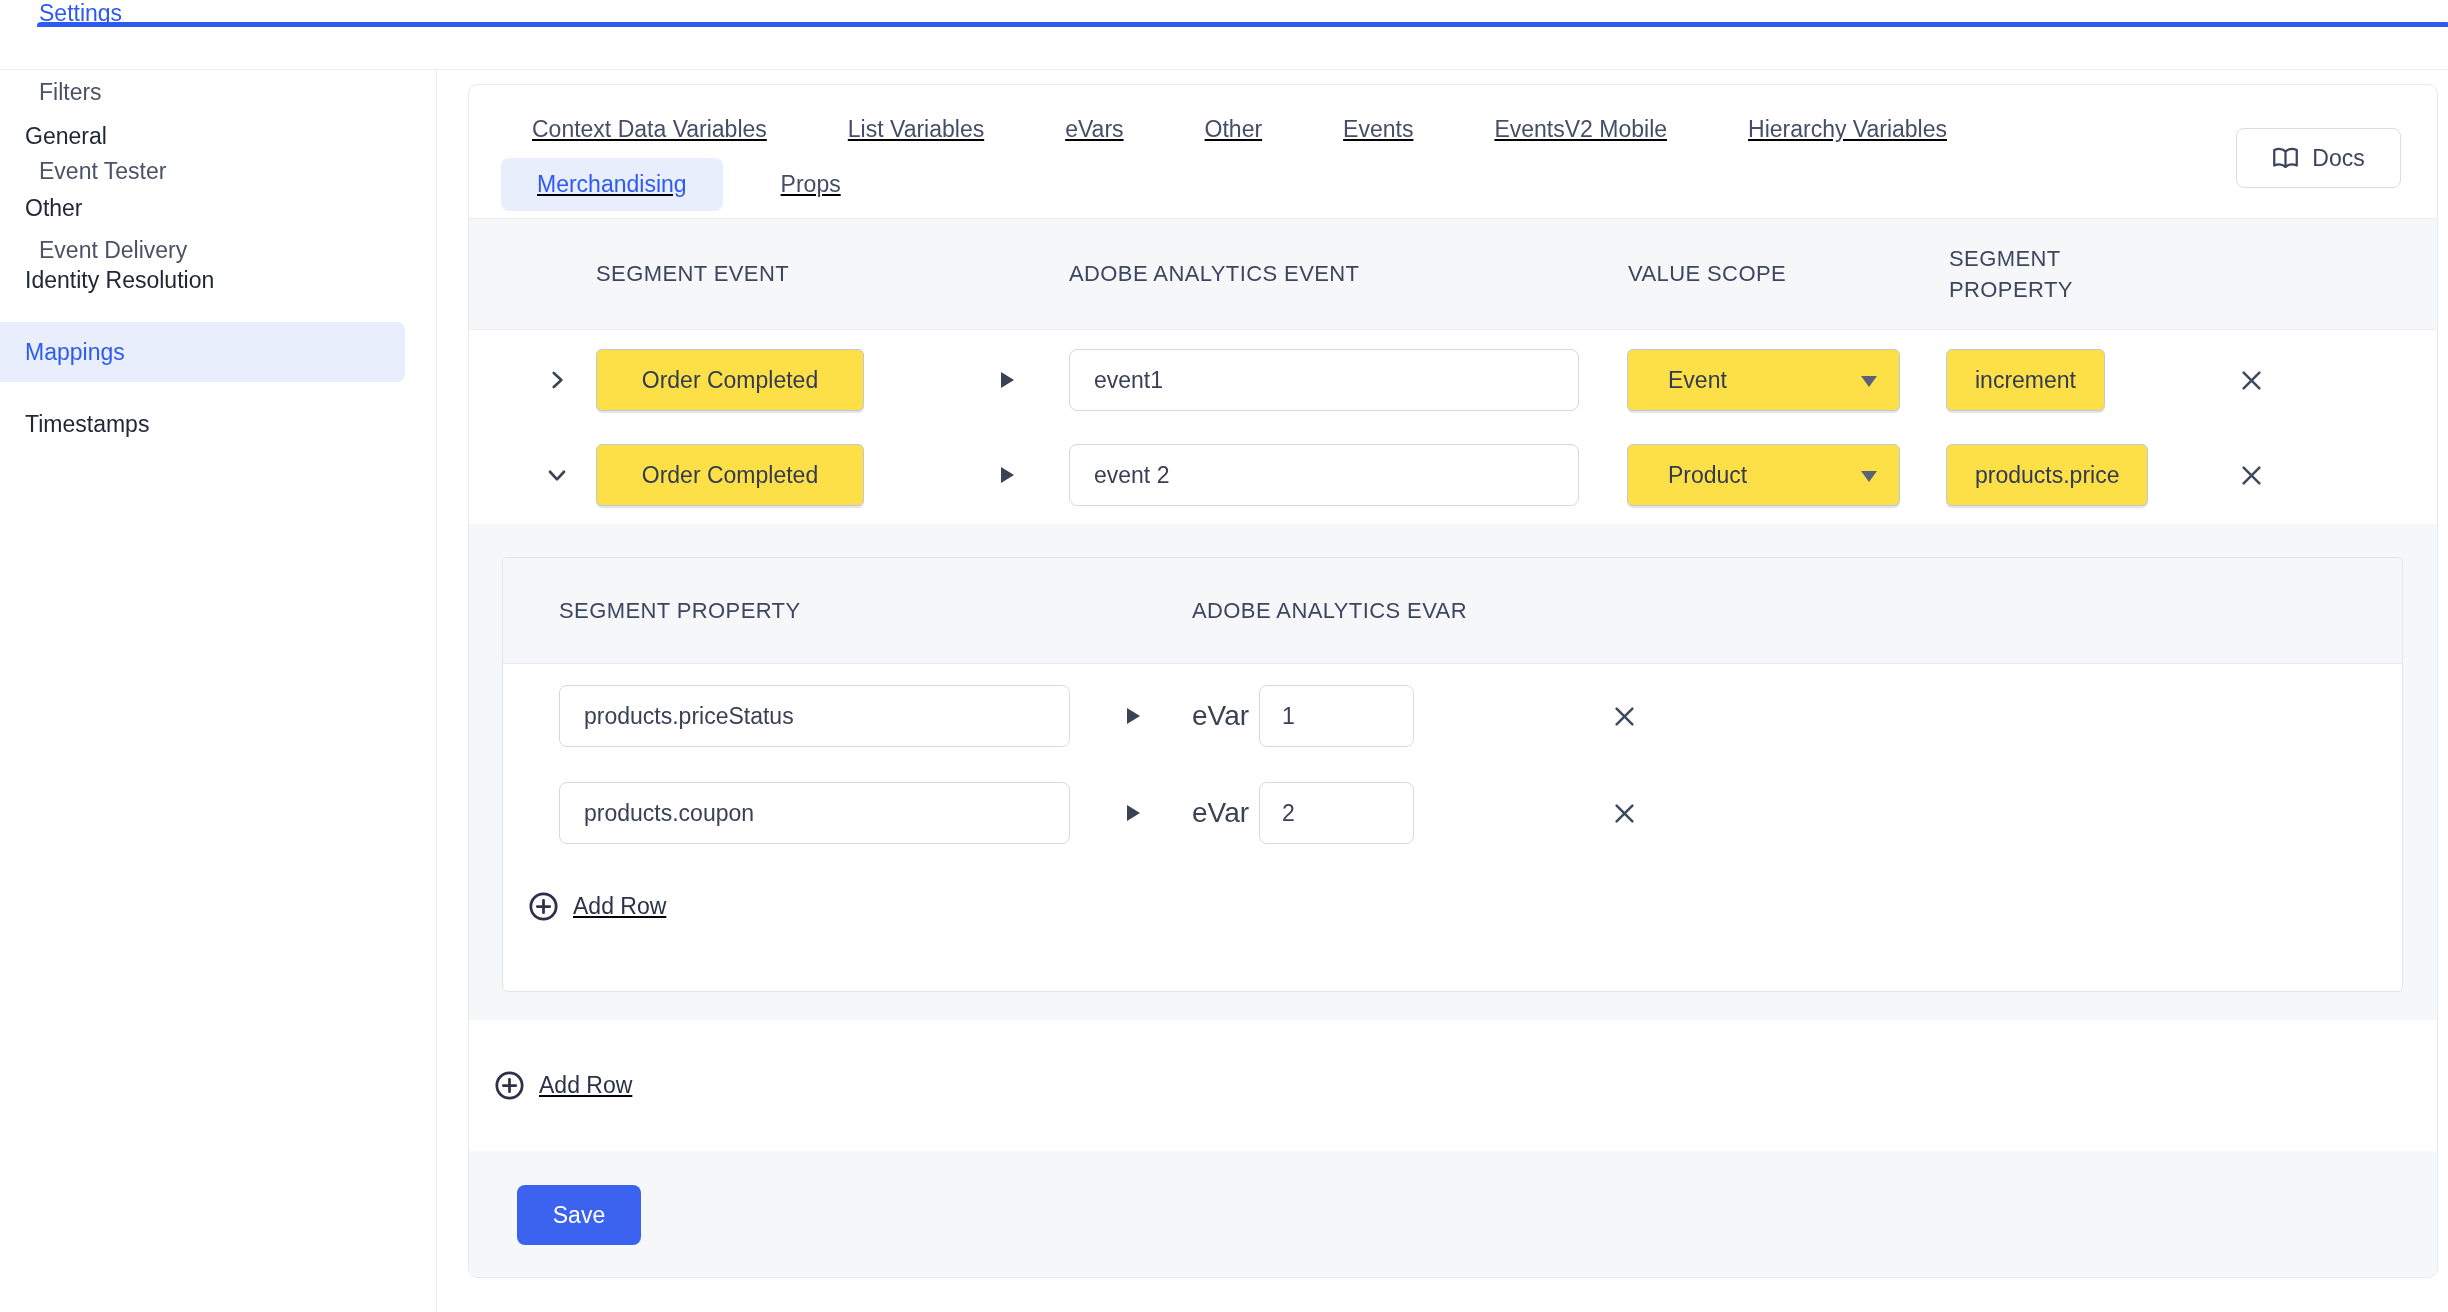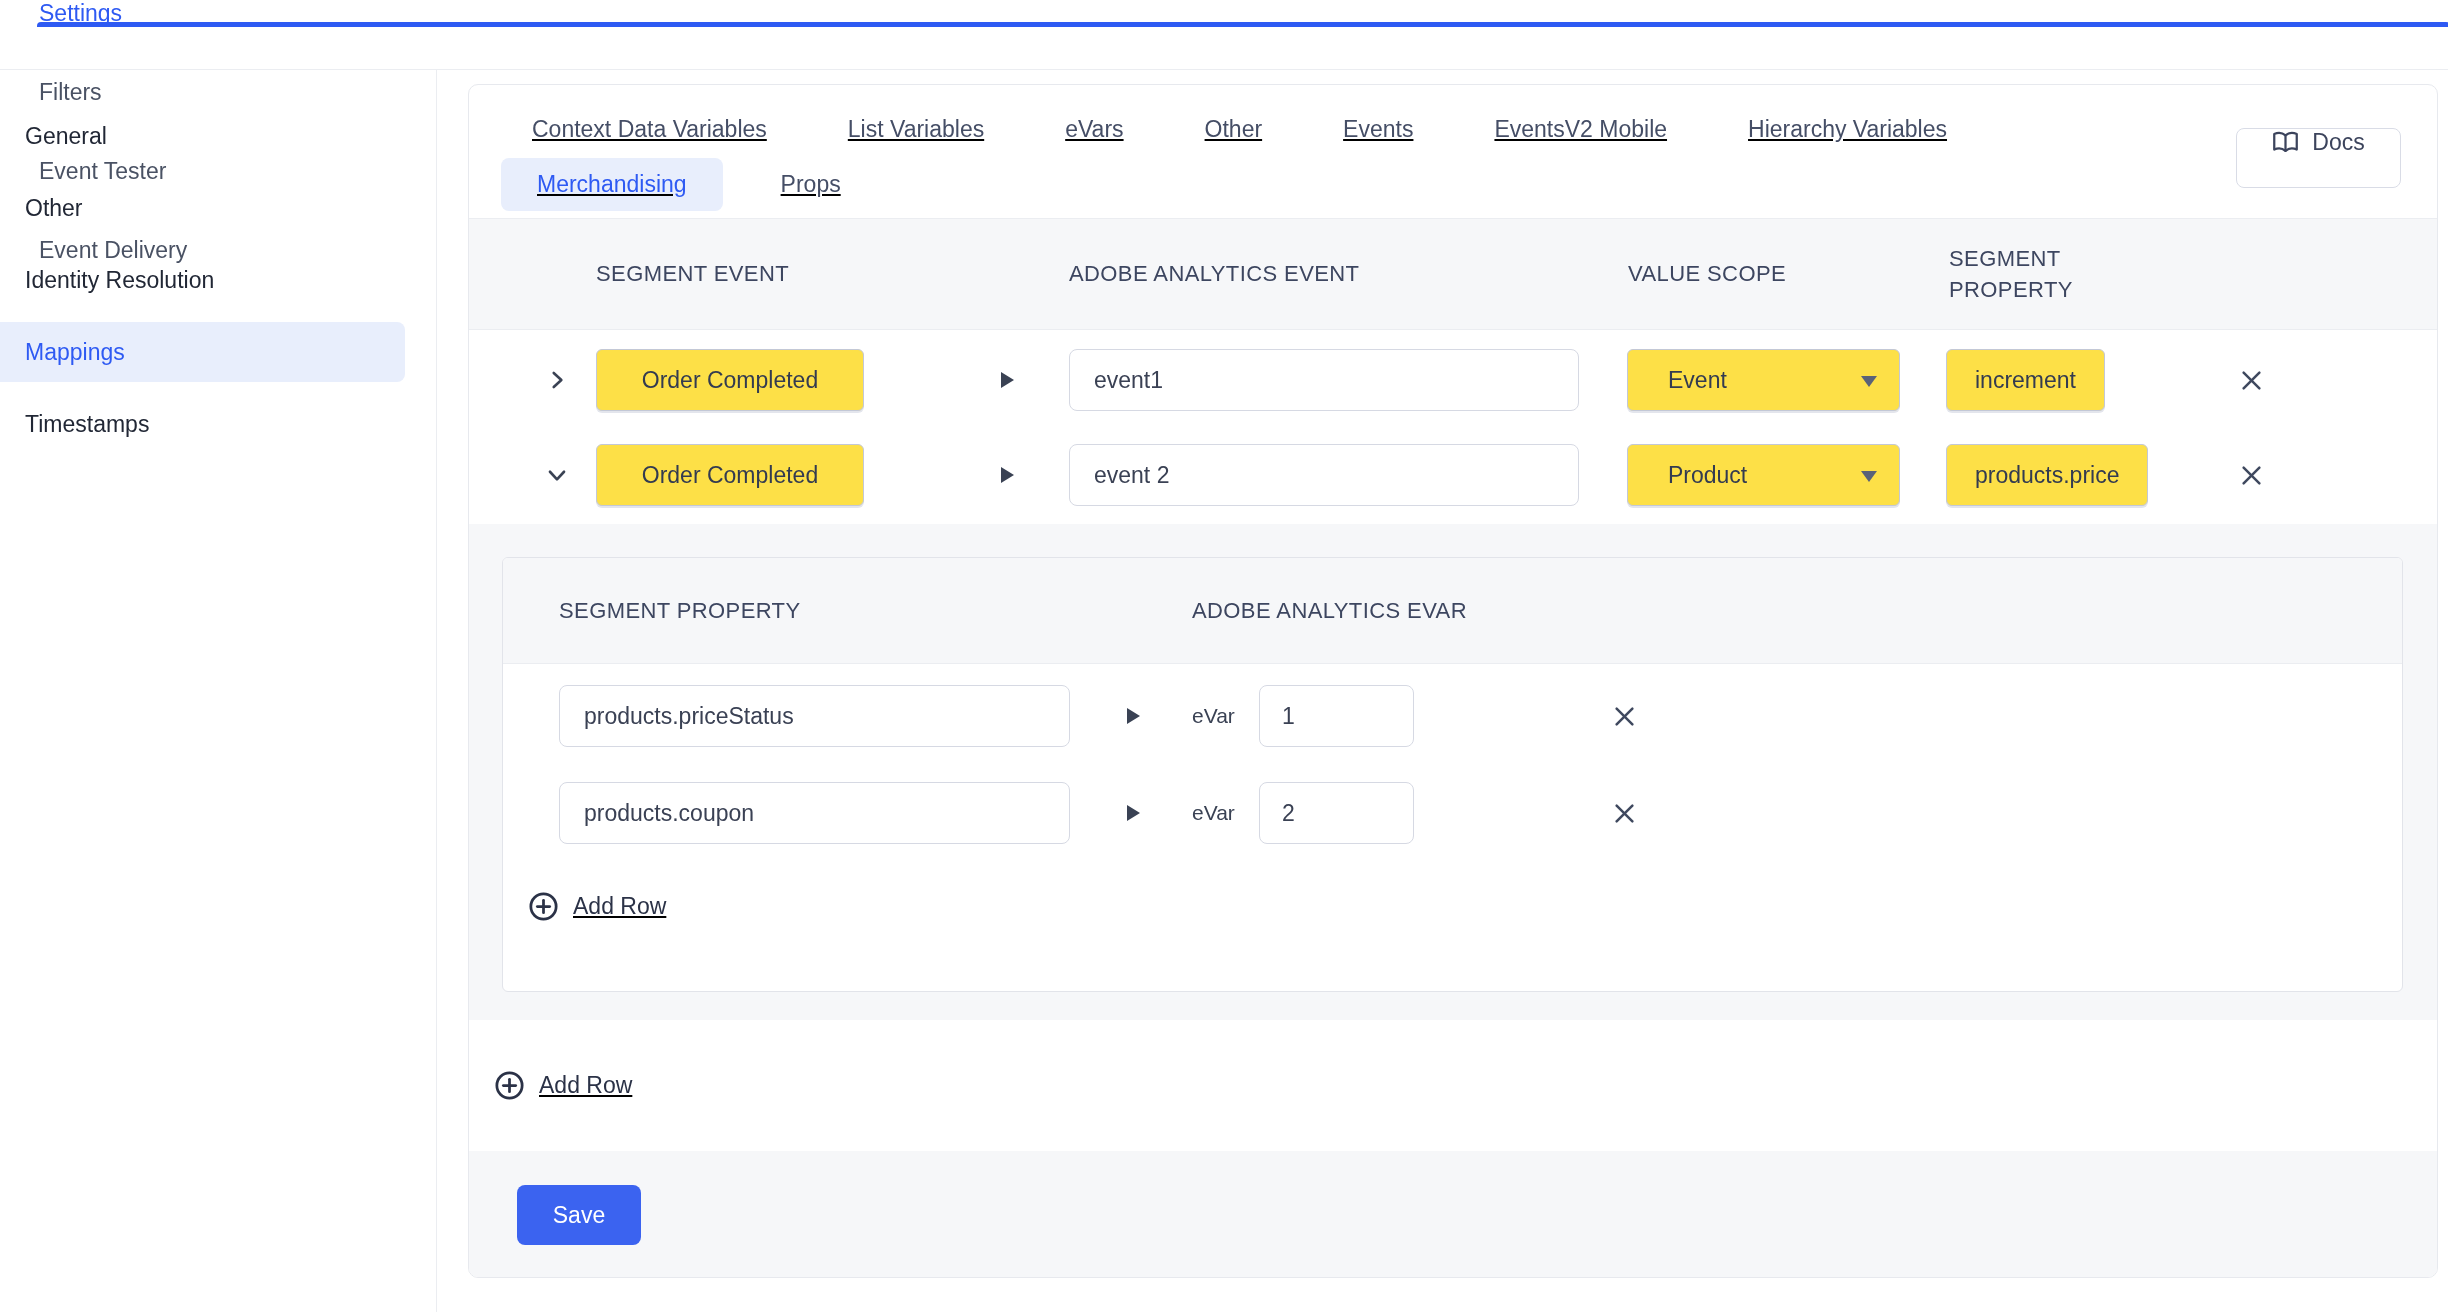--- a/index.html
+++ b/index.html
@@ -41,21 +41,21 @@
         display:flex;flex-direction:column;text-decoration:underline;}
 
   
   .tabs-area{height:133px;position:relative;padding:15px 36px 0 63px;flex:none;}
   .var-row1{display:flex;gap:81px;height:58px;align-items:center;}
   .var-tab{font-size:23px;color:var(--slate);cursor:pointer;white-space:nowrap;}
   .var-row2{display:flex;gap:58px;align-items:center;height:53px;margin-left:-31px;}
   .var-tab.pill{background:var(--accent-bg);color:var(--accent);border-radius:8px;
         height:53px;display:flex;align-items:center;padding:0 36px;}
   .docs-btn{position:absolute;right:36px;top:43px;width:165px;height:60px;background:#fff;
-        border:1px solid #d9dce6;border-radius:8px;display:flex;justify-content:center;
+        border:1px solid #d9dce6;border-radius:8px;display:flex;align-items:center;justify-content:center;
         gap:13px;font-size:23px;color:#3c445c;cursor:pointer;}
   .docs-btn svg{display:block;}
 
   
   .table-head{height:112px;background:var(--band);border-top:1px solid var(--hairline);
         border-bottom:1px solid var(--hairline);position:relative;flex:none;}
   .th{position:absolute;top:50%;transform:translateY(-50%);font-size:22px;letter-spacing:.4px;
         color:#3d4660;white-space:nowrap;}
   .th.c1{left:127px;} .th.c2{left:600px;} .th.c3{left:1159px;}
   .th.c4{left:1480px;width:200px;white-space:normal;line-height:31px;}
@@ -87,21 +87,21 @@
         overflow:hidden;display:flex;flex-direction:column;}
   .n-head{height:106px;background:var(--band);border-bottom:1px solid var(--hairline);position:relative;flex:none;}
   .n-th{position:absolute;top:50%;transform:translateY(-50%);font-size:22px;letter-spacing:.4px;color:#3d4660;}
   .n-th.c1{left:56px;} .n-th.c2{left:689px;}
   .n-row{position:relative;height:62px;}
   .n-row.ra{margin-top:21px;} .n-row.rb{margin-top:35px;}
   .n-inp{position:absolute;left:56px;width:511px;height:62px;font-size:23px;color:#3a4154;
         padding-left:24px;background:#fff;outline:none;}
   .n-tri{position:absolute;left:624px;top:23px;width:0;height:0;
         border-left:13px solid #3a4254;border-top:8px solid transparent;border-bottom:8px solid transparent;}
-  .n-evar{position:absolute;left:689px;top:50%;transform:translateY(-50%);font-size:21px;color:#3a4254;}
+  .n-evar{position:absolute;left:689px;top:50%;transform:translateY(-50%);font-size:28px;color:#3a4254;}
   .n-num{position:absolute;left:756px;width:155px;height:62px;font-size:23px;color:#3a4154;
         padding-left:22px;background:#fff;outline:none;}
   .n-remove{position:absolute;left:1099px;top:9px;width:44px;height:44px;background:none;border:none;
         display:flex;align-items:center;justify-content:center;cursor:pointer;color:#3e485e;}
   .add-row{display:flex;align-items:center;gap:13px;cursor:pointer;color:#2b3247;font-size:23px;font-weight:500;}
   .n-addrow{margin:46px 0 0 24px;}
 
   
   .add-row-band{height:131px;display:flex;align-items:center;padding-left:24px;flex:none;background:#fff;}
   .footer{flex:1;background:var(--band);padding:34px 0 0 48px;}

